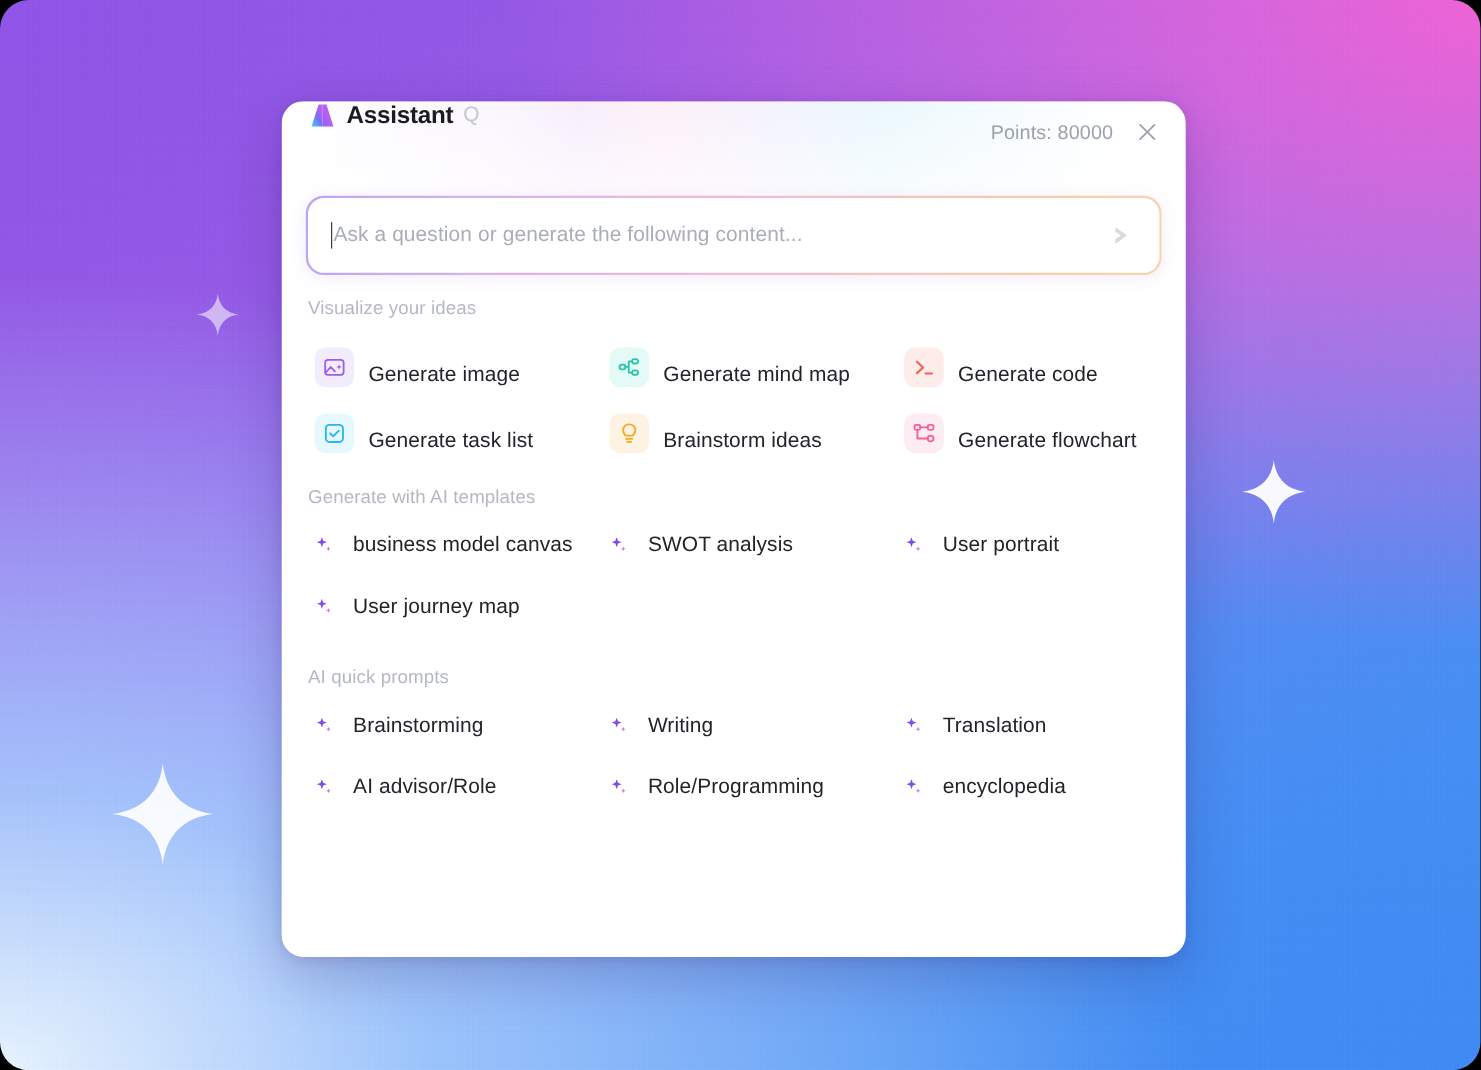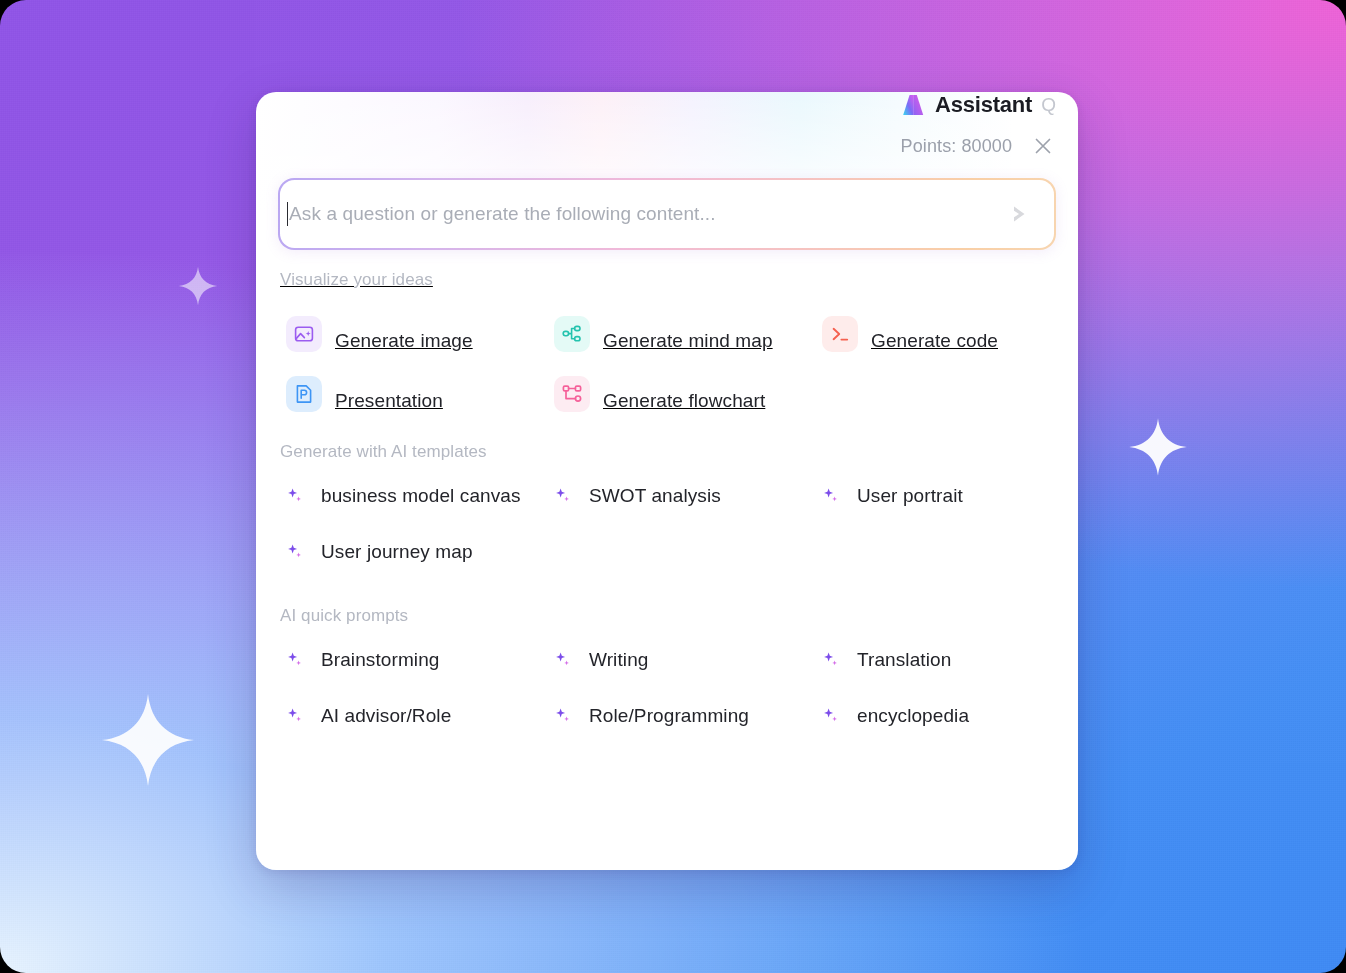--- a/index.html
+++ b/index.html
@@ -69,23 +69,22 @@
     box-shadow: 0 18px 50px rgba(40,20,90,.22), 0 2px 10px rgba(40,20,90,.10);
     overflow: hidden;
   }
 
   
   #card-header {
     position: absolute;
     left: 0; right: 0; top: 0;
     height: 78px;
     display: flex;
-    align-items: flex-end;
+    align-items: flex-start;
     padding: 0 22px 0 24px;
-    flex-direction: column;
   }
   #brand { display: flex; align-items: center; gap: 9px; }
   #logo-mark { width: 26px; height: 26px; display: block; }
   #brand-name {
     font-size: 22px;
     font-weight: 700;
     color: #1b1c23;
     letter-spacing: -.2px;
   }
   #brand-sub {
@@ -124,21 +123,21 @@
     background: linear-gradient(100deg, #b9a7f2 0%, #d3b4ec 20%, #f0b9d9 45%, #f6c3c0 68%, #f9cfa6 88%, #f7d5b0 100%);
     box-sizing: border-box;
     box-shadow: 0 2px 14px rgba(170,120,220,.14);
   }
   #prompt-inner {
     width: 100%; height: 100%;
     border-radius: 14.5px;
     background: #ffffff;
     display: flex;
     align-items: center;
-    padding: 0 20px 0 7px;
+    padding: 0 20px 0 21px;
     box-sizing: border-box;
     justify-content: center;
   }
   #caret {
     width: 1.5px;
     height: 24px;
     background: #2a2b31;
     margin-right: 1px;
     flex: none;
   }
@@ -169,21 +168,21 @@
     top: 178px;
     bottom: 0;
   }
   .section-title {
     font-size: 17px;
     color: #b4b8c2;
     margin: 0 0 10px 2px;
     letter-spacing: .1px;
   }
   .section { margin-bottom: 26px; }
-  #sec-visual { margin-bottom: 30px; text-decoration: underline; }
+  #sec-visual { margin-bottom: 30px; }
   #sec-templates { margin-bottom: 30px; }
 
   .grid {
     display: grid;
     grid-template-columns: 268px 268px 1fr;
     row-gap: 8px;
   }
 
   
   .action {
@@ -328,27 +327,37 @@
           <div class="action">
             <span class="tile" style="background:#feeceb">
               <svg width="22" height="22" viewBox="0 0 22 22" fill="none" stroke="#f5604f" stroke-width="1.9" stroke-linecap="round" stroke-linejoin="round">
         <path d="M4.6 5.8 L10.2 11 L4.6 16.2"></path>
         <path d="M12.4 16.6 L18.2 16.6"></path>
       </svg>
             </span>
             <span class="action-label">Generate code</span>
           </div>
           <div class="action">
-            <span class="tile" style="background:#ddedfd">
-              <svg width="22" height="22" viewBox="0 0 22 22" fill="none" stroke="#3d95f5" stroke-width="1.6">
-        <path d="M4.4 2.9 L13.2 2.9 L17.6 7.3 L17.6 19.1 L4.4 19.1 Z" stroke-linejoin="round"></path>
-        <path d="M8.2 15.2 L8.2 7.2 L11.3 7.2 A2.3 2.3 0 0 1 11.3 11.8 L8.2 11.8" stroke-linecap="round" stroke-linejoin="round"></path>
-      </svg>
-            </span>
-            <span class="action-label">Presentation</span>
+            <span class="tile" style="background:#e6f7fe">
+              <svg width="22" height="22" viewBox="0 0 22 22" fill="none" stroke="#29b6f0" stroke-width="1.7">
+        <rect x="3.2" y="3.2" width="15.6" height="15.6" rx="3.4"></rect>
+        <path d="M7.2 11.1 L9.9 13.7 L15 8.5" stroke-linecap="round" stroke-linejoin="round"></path>
+      </svg>
+            </span>
+            <span class="action-label">Generate task list</span>
+          </div>
+          <div class="action">
+            <span class="tile" style="background:#fef3e2">
+              <svg width="22" height="22" viewBox="0 0 22 22" fill="none" stroke="#f9a825" stroke-width="1.7" stroke-linecap="round">
+        <path d="M11 2.8 C7.6 2.8 5.4 5.3 5.4 8.2 C5.4 10.4 6.7 11.8 7.7 13 L14.3 13 C15.3 11.8 16.6 10.4 16.6 8.2 C16.6 5.3 14.4 2.8 11 2.8 Z"></path>
+        <path d="M8.2 16 L13.8 16"></path>
+        <path d="M9.1 18.7 L12.9 18.7"></path>
+      </svg>
+            </span>
+            <span class="action-label">Brainstorm ideas</span>
           </div>
           <div class="action">
             <span class="tile" style="background:#fdecf2">
               <svg width="22" height="22" viewBox="0 0 22 22" fill="none" stroke="#f5619a" stroke-width="1.7">
         <rect x="2.4" y="3.2" width="5.2" height="4.6" rx="1.4"></rect>
         <rect x="14.4" y="3.2" width="5.2" height="4.6" rx="1.4"></rect>
         <circle cx="17" cy="15.6" r="2.6"></circle>
         <path d="M7.6 5.5 L14.4 5.5 M5 7.8 L5 15.6 L14.4 15.6" stroke-linecap="round" stroke-linejoin="round"></path>
       </svg>
             </span>

